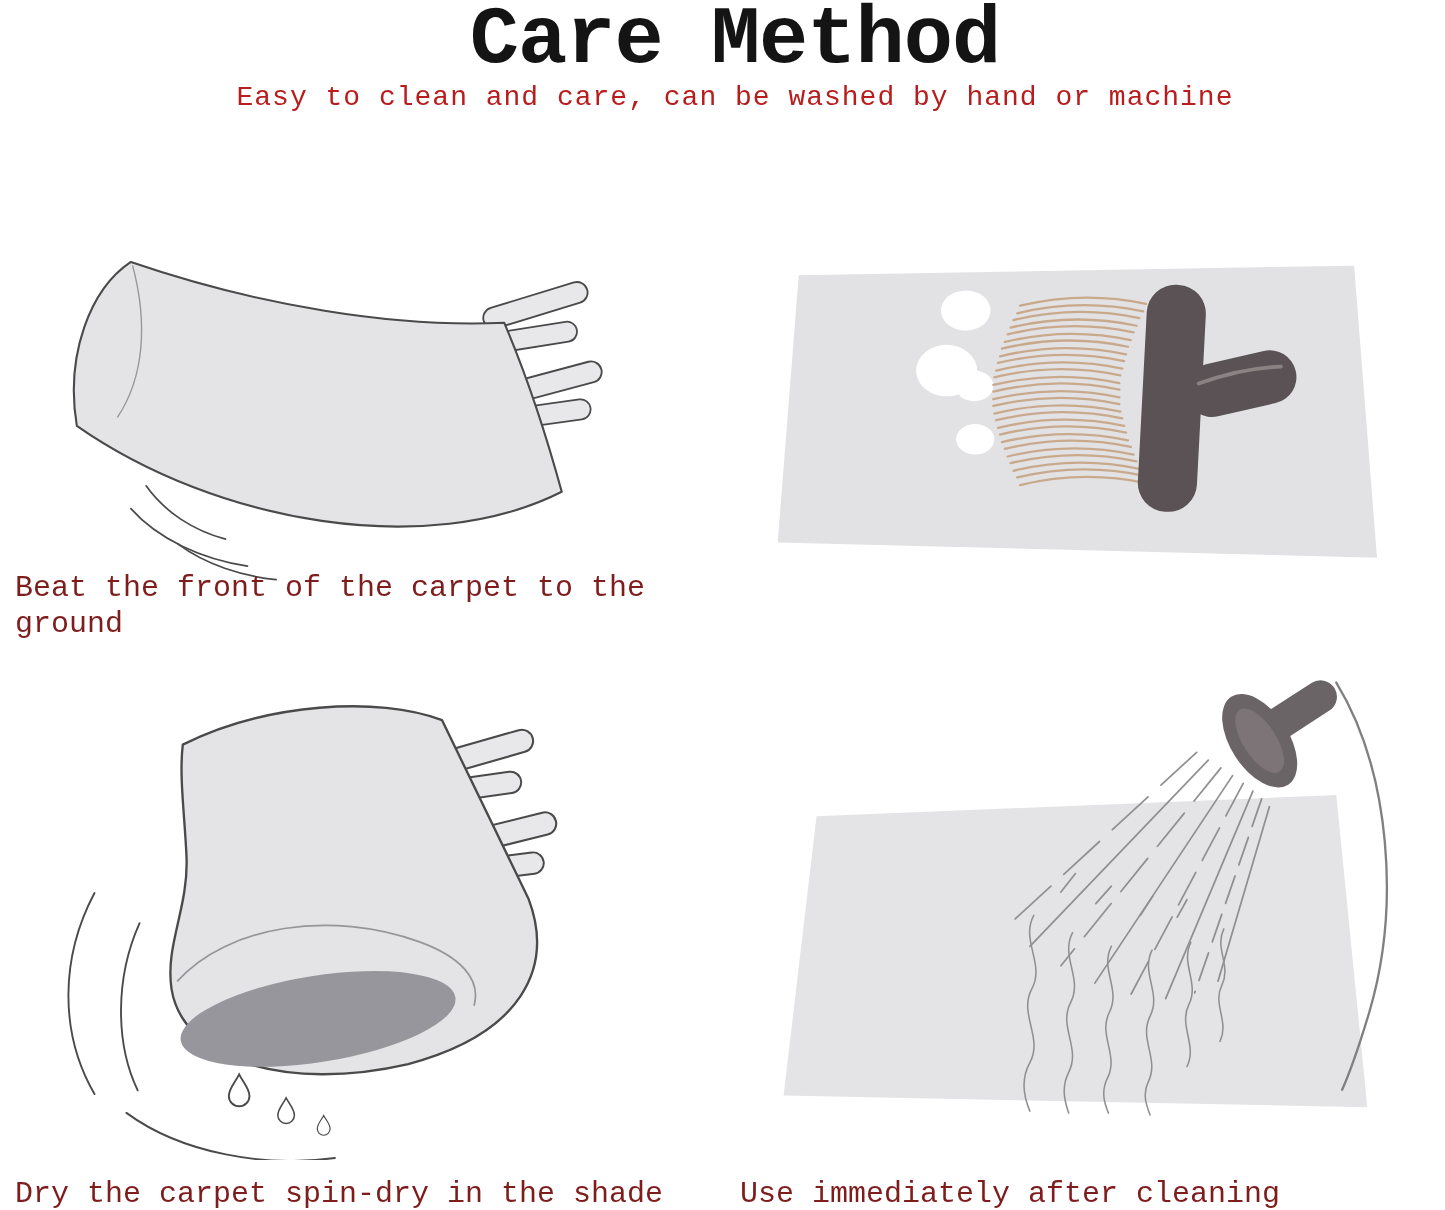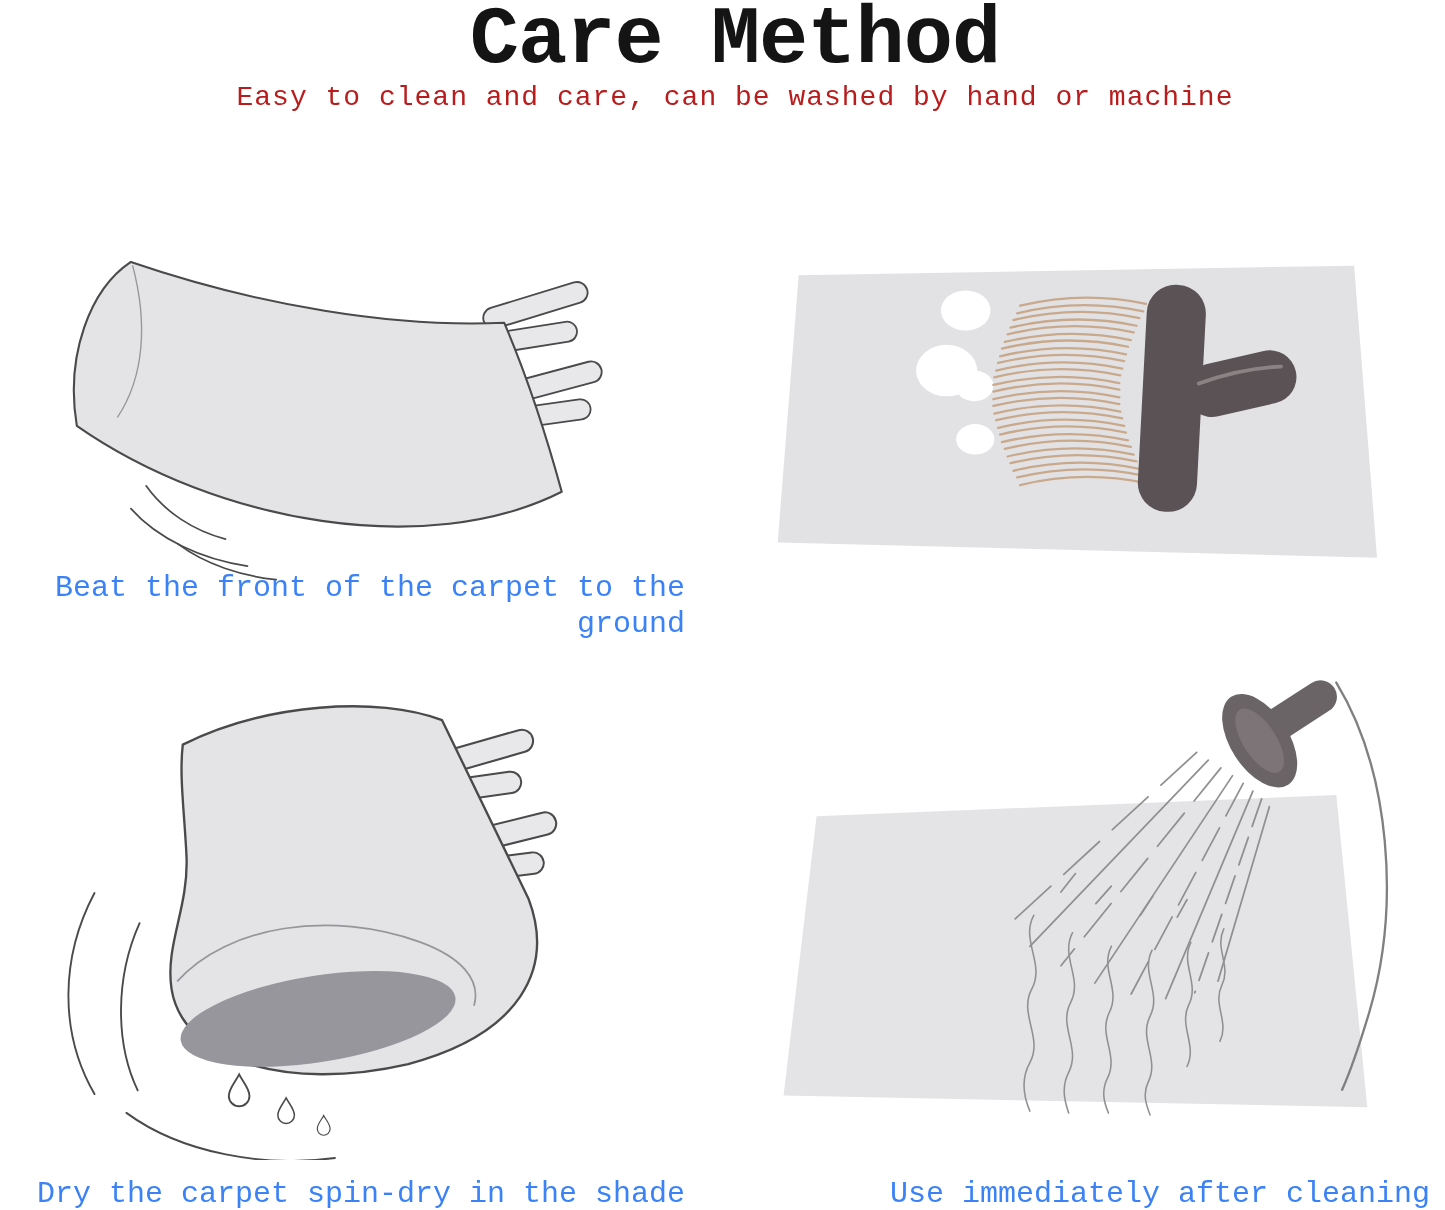--- a/index.html
+++ b/index.html
@@ -20,22 +20,22 @@
   .page-subtitle{
     position:absolute;top:82px;left:0;width:100%;
     text-align:center;
     font-size:28px;font-weight:400;color:#b91c1c;
     letter-spacing:1px;
   }
   .step{position:absolute;}
   .step .illus{position:absolute;}
   .step .caption{
     position:absolute;left:0;right:0;bottom:0;
-    text-align:right;
-    font-size:30px;color:#3b82f6;line-height:36px;
+    text-align:left;
+    font-size:30px;color:#7f1d1d;line-height:36px;
   }
   #step-beat   {left:15px;  top:150px; width:670px; height:492px;}
   #step-beat .illus  {left:50px; top:95px;  width:566px; height:355px;}
   #step-scrub  {left:740px; top:150px; width:690px; height:492px;}
   #step-scrub .illus {left:30px; top:108px; width:630px; height:334px;}
   #step-spin   {left:15px;  top:685px; width:670px; height:527px;}
   #step-spin .illus  {left:25px; top:5px;   width:620px; height:470px;}
   #step-rinse  {left:740px; top:655px; width:690px; height:557px;}
   #step-rinse .illus {left:30px; top:0px;   width:640px; height:505px;}
   svg{display:block;}

